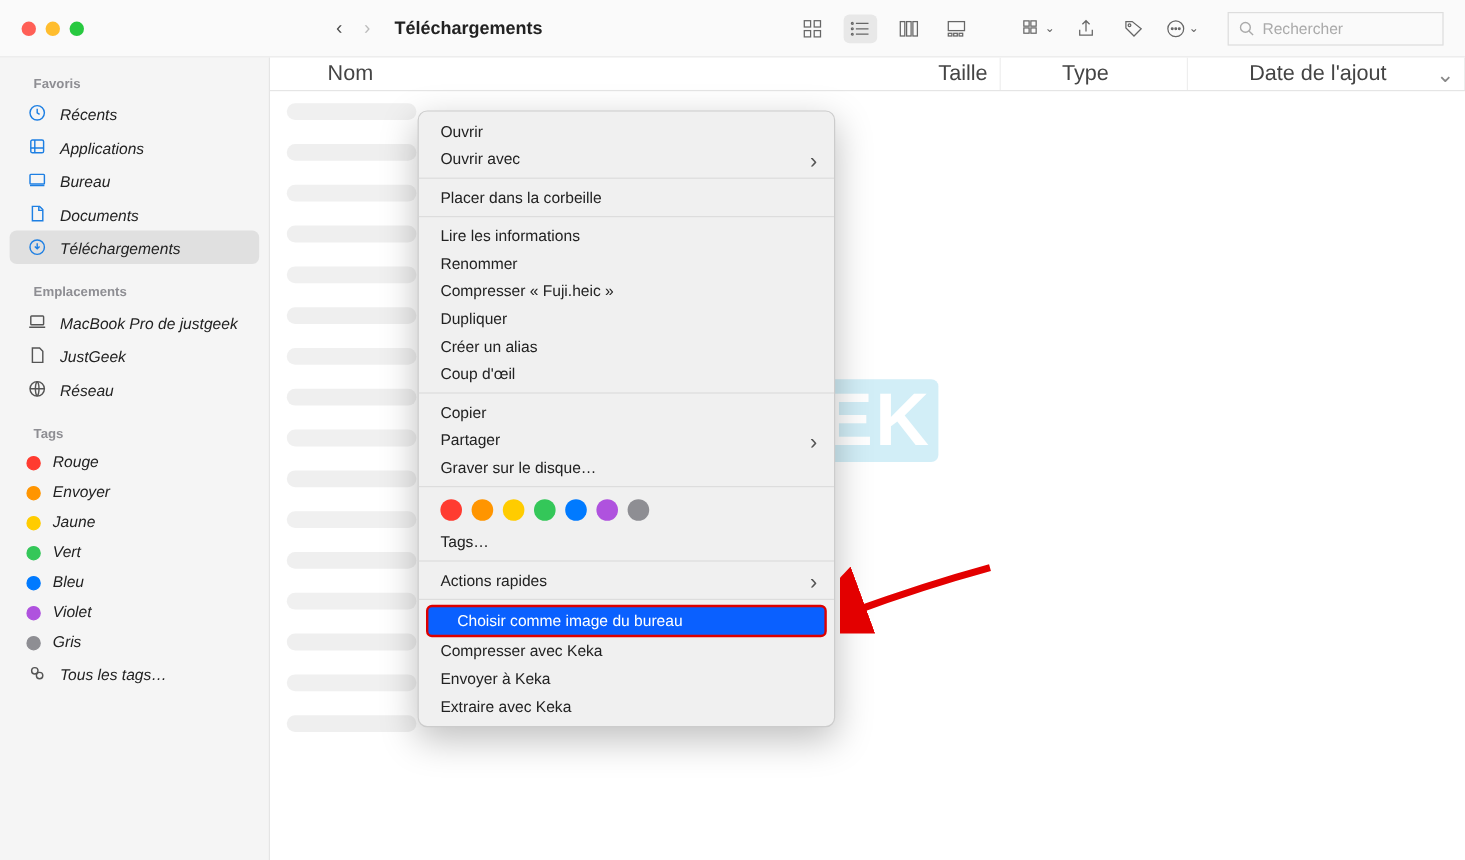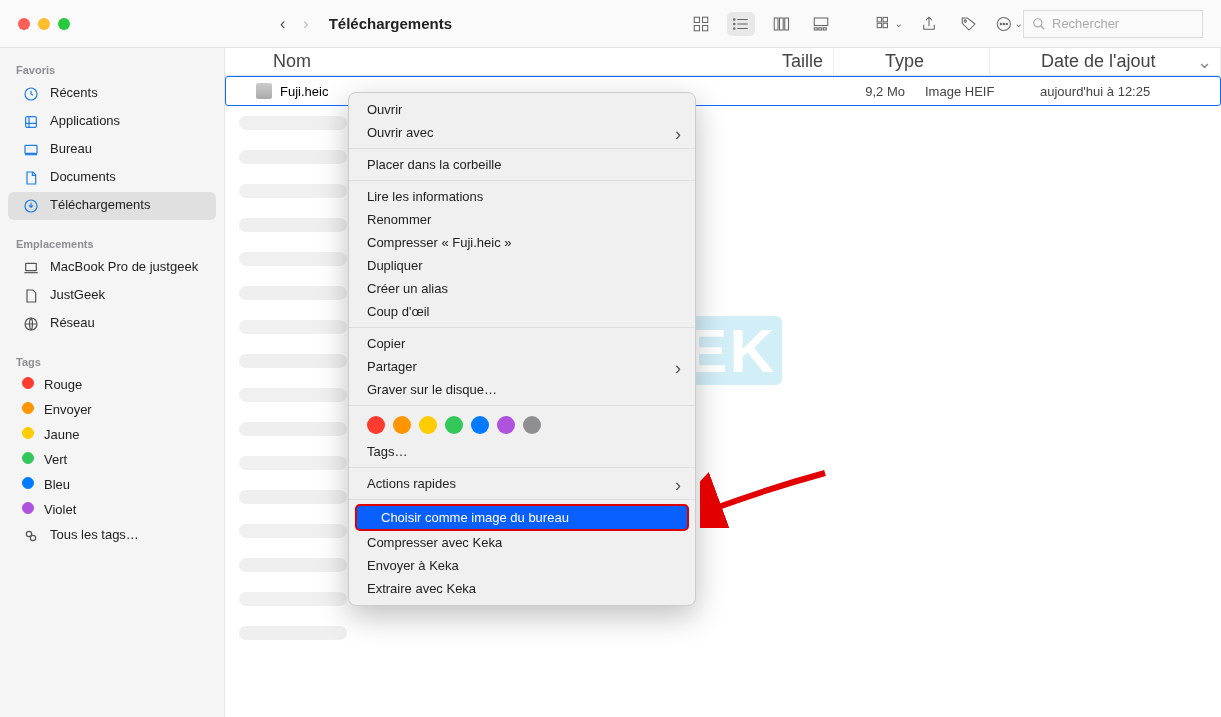--- a/index.html
+++ b/index.html
@@ -13,27 +13,27 @@
 .dot.yellow { background: #ffbd2e; }
 .dot.green { background: #27c93f; }
 .nav-arrows { display: flex; gap: 18px; margin-left: 190px; margin-right: 20px; color: #4a4a4a; }
 .nav-arrows .fwd { color: #bbb; }
 .title { font-size: 15px; font-weight: 600; color: #222; }
 .spacer { flex: 1; }
 .toolbar-group { display: flex; gap: 12px; align-items: center; }
 .view-btn { width: 28px; height: 24px; display: flex; align-items: center; justify-content: center; color: #555; border-radius: 5px; cursor: pointer; }
 .view-btn.active { background: #e8e8e8; }
 .toolbar-ic { width: 18px; height: 18px; fill: none; stroke: #666; stroke-width: 1.4; }
-.search { width: 180px; height: 28px; border: 1px solid #ddd; border-radius: 0; display: flex; align-items: center; padding: 0 8px; gap: 6px; color: #aaa; font-size: 13px; margin-left: 0; }
+.search { width: 180px; height: 28px; border: 1px solid #ddd; border-radius: 0; display: flex; align-items: center; padding: 0 8px; gap: 6px; color: #aaa; font-size: 13px; margin-left: 24px; }
 .toolbar-gap { width: 40px; }
 
 
 .sidebar { position: absolute; top: 48px; left: 0; width: 225px; bottom: 0; background: #f5f5f5; border-right: 1px solid #e5e5e5; padding: 10px 0; overflow-y: auto; }
-.section-header { font-size: 11px; color: #8e8e93; font-weight: 600; padding: 6px 16px 4px; }
-.side-item { display: flex; align-items: flex-start; gap: 10px; padding: 5px 14px; margin: 0 8px; border-radius: 6px; font-size: 13px; color: #222; cursor: pointer; }
+.section-header { font-size: 11px; color: #8e8e93; font-weight: 600; padding: 6px 28px 4px; }
+.side-item { display: flex; align-items: flex-end; gap: 10px; padding: 5px 14px; margin: 0 8px; border-radius: 6px; font-size: 13px; color: #222; cursor: pointer; font-style: italic; }
 .side-item.selected { background: #e0e0e0; }
 .side-ic { width: 18px; height: 18px; display: flex; align-items: center; justify-content: center; color: #1d7fe3; flex-shrink: 0; }
 .side-ic.mono { color: #555; }
 .tag-dot { width: 12px; height: 12px; border-radius: 50%; border: 1px solid #999; }
 
 
 .main { position: absolute; top: 48px; left: 225px; right: 0; bottom: 0; background: #fff; }
 .columns { display: flex; height: 28px; border-bottom: 1px solid #e5e5e5; font-size: 18px; color: #444; align-items: flex-end; gap: 41px; }
 .col { padding: 0 10px; border-right: 1px solid #eee; height: 100%; display: flex; align-items: center; }
 .col-name { flex: 1; padding-left: 48px; border-right: none; }
@@ -258,20 +258,24 @@
         <span>Vert</span>
       </div>
       <div class="side-item">
         <span class="tag-dot" style="background:#007aff;border-color:#007aff"></span>
         <span>Bleu</span>
       </div>
       <div class="side-item">
         <span class="tag-dot" style="background:#af52de;border-color:#af52de"></span>
         <span>Violet</span>
       </div>
+      <div class="side-item">
+        <span class="tag-dot" style="background:#8e8e93;border-color:#8e8e93"></span>
+        <span>Gris</span>
+      </div>
     </div>
   <div class="side-item">
     <span class="side-ic mono">
         <svg width="16" height="16" viewBox="0 0 24 24" fill="none" stroke="currentColor" stroke-width="1.8">
           <circle cx="9" cy="9" r="4"></circle>
           <circle cx="15" cy="15" r="4"></circle>
         </svg>
       </span>
     <span>Tous les tags…</span>
   </div>
@@ -281,29 +285,20 @@
   <div class="columns">
     <div class="col col-name">Nom</div>
     <div class="col col-size">Taille</div>
     <div class="col col-type">Type</div>
     <div class="col col-date">
         <span>Date de l'ajout</span>
         <span class="caret">⌄</span>
       </div>
   </div>
 
-  <div class="row selected">
-    <div class="cell-name">
-      <span class="file-ic"></span>
-      <span>Fuji.heic</span>
-    </div>
-    <div class="cell-size">9,2 Mo</div>
-    <div class="cell-type">Image HEIF</div>
-    <div class="cell-date">aujourd'hui à 12:25</div>
-  </div>
 
   <div class="rows-container" id="placeholder-rows">
       <div class="placeholder-row">
         <div class="placeholder"></div>
       </div>
       <div class="placeholder-row">
         <div class="placeholder"></div>
       </div>
       <div class="placeholder-row">
         <div class="placeholder"></div>

